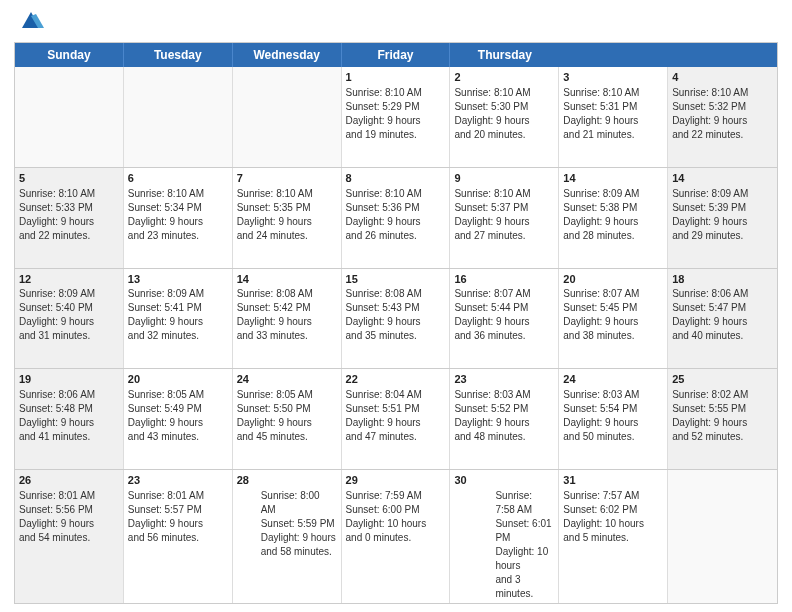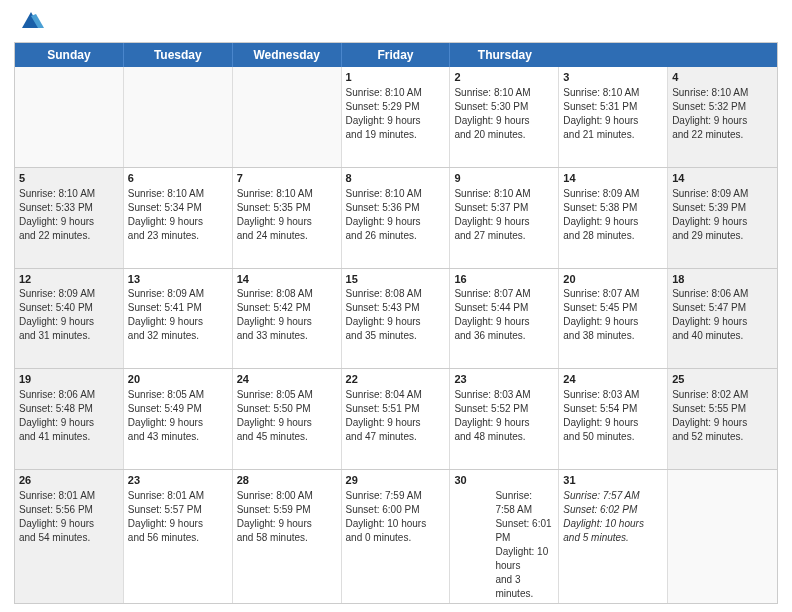--- a/index.html
+++ b/index.html
@@ -325,42 +325,42 @@
           </div>
           <div class="cal-cell">
             <span class="day-num">23</span>
             <div class="cell-info" style="white-space: pre-line;">Sunrise: 8:01 AM
 Sunset: 5:57 PM
 Daylight: 9 hours
 and 56 minutes.</div>
           </div>
           <div class="cal-cell">
             <span class="day-num">28</span>
-            <div class="cell-info" style="white-space: pre-line;">Sunrise: 8:00 AM
+            <div class="cell-info" style="white-space: pre-line; margin-left: 24px;">Sunrise: 8:00 AM
 Sunset: 5:59 PM
 Daylight: 9 hours
 and 58 minutes.</div>
           </div>
           <div class="cal-cell">
             <span class="day-num">29</span>
             <div class="cell-info" style="white-space: pre-line;">Sunrise: 7:59 AM
 Sunset: 6:00 PM
 Daylight: 10 hours
 and 0 minutes.</div>
           </div>
           <div class="cal-cell">
             <span class="day-num">30</span>
             <div class="cell-info" style="white-space: pre-line; margin-left: 41px;">Sunrise: 7:58 AM
 Sunset: 6:01 PM
 Daylight: 10 hours
 and 3 minutes.</div>
           </div>
           <div class="cal-cell">
             <span class="day-num">31</span>
-            <div class="cell-info" style="white-space: pre-line; font-style: italic;">Sunrise: 7:57 AM
+            <div class="cell-info" style="white-space: pre-line;">Sunrise: 7:57 AM
 Sunset: 6:02 PM
 Daylight: 10 hours
 and 5 minutes.</div>
           </div>
           <div class="cal-cell empty"></div>
         </div>
       </div>
   </div>
 </div>
 

